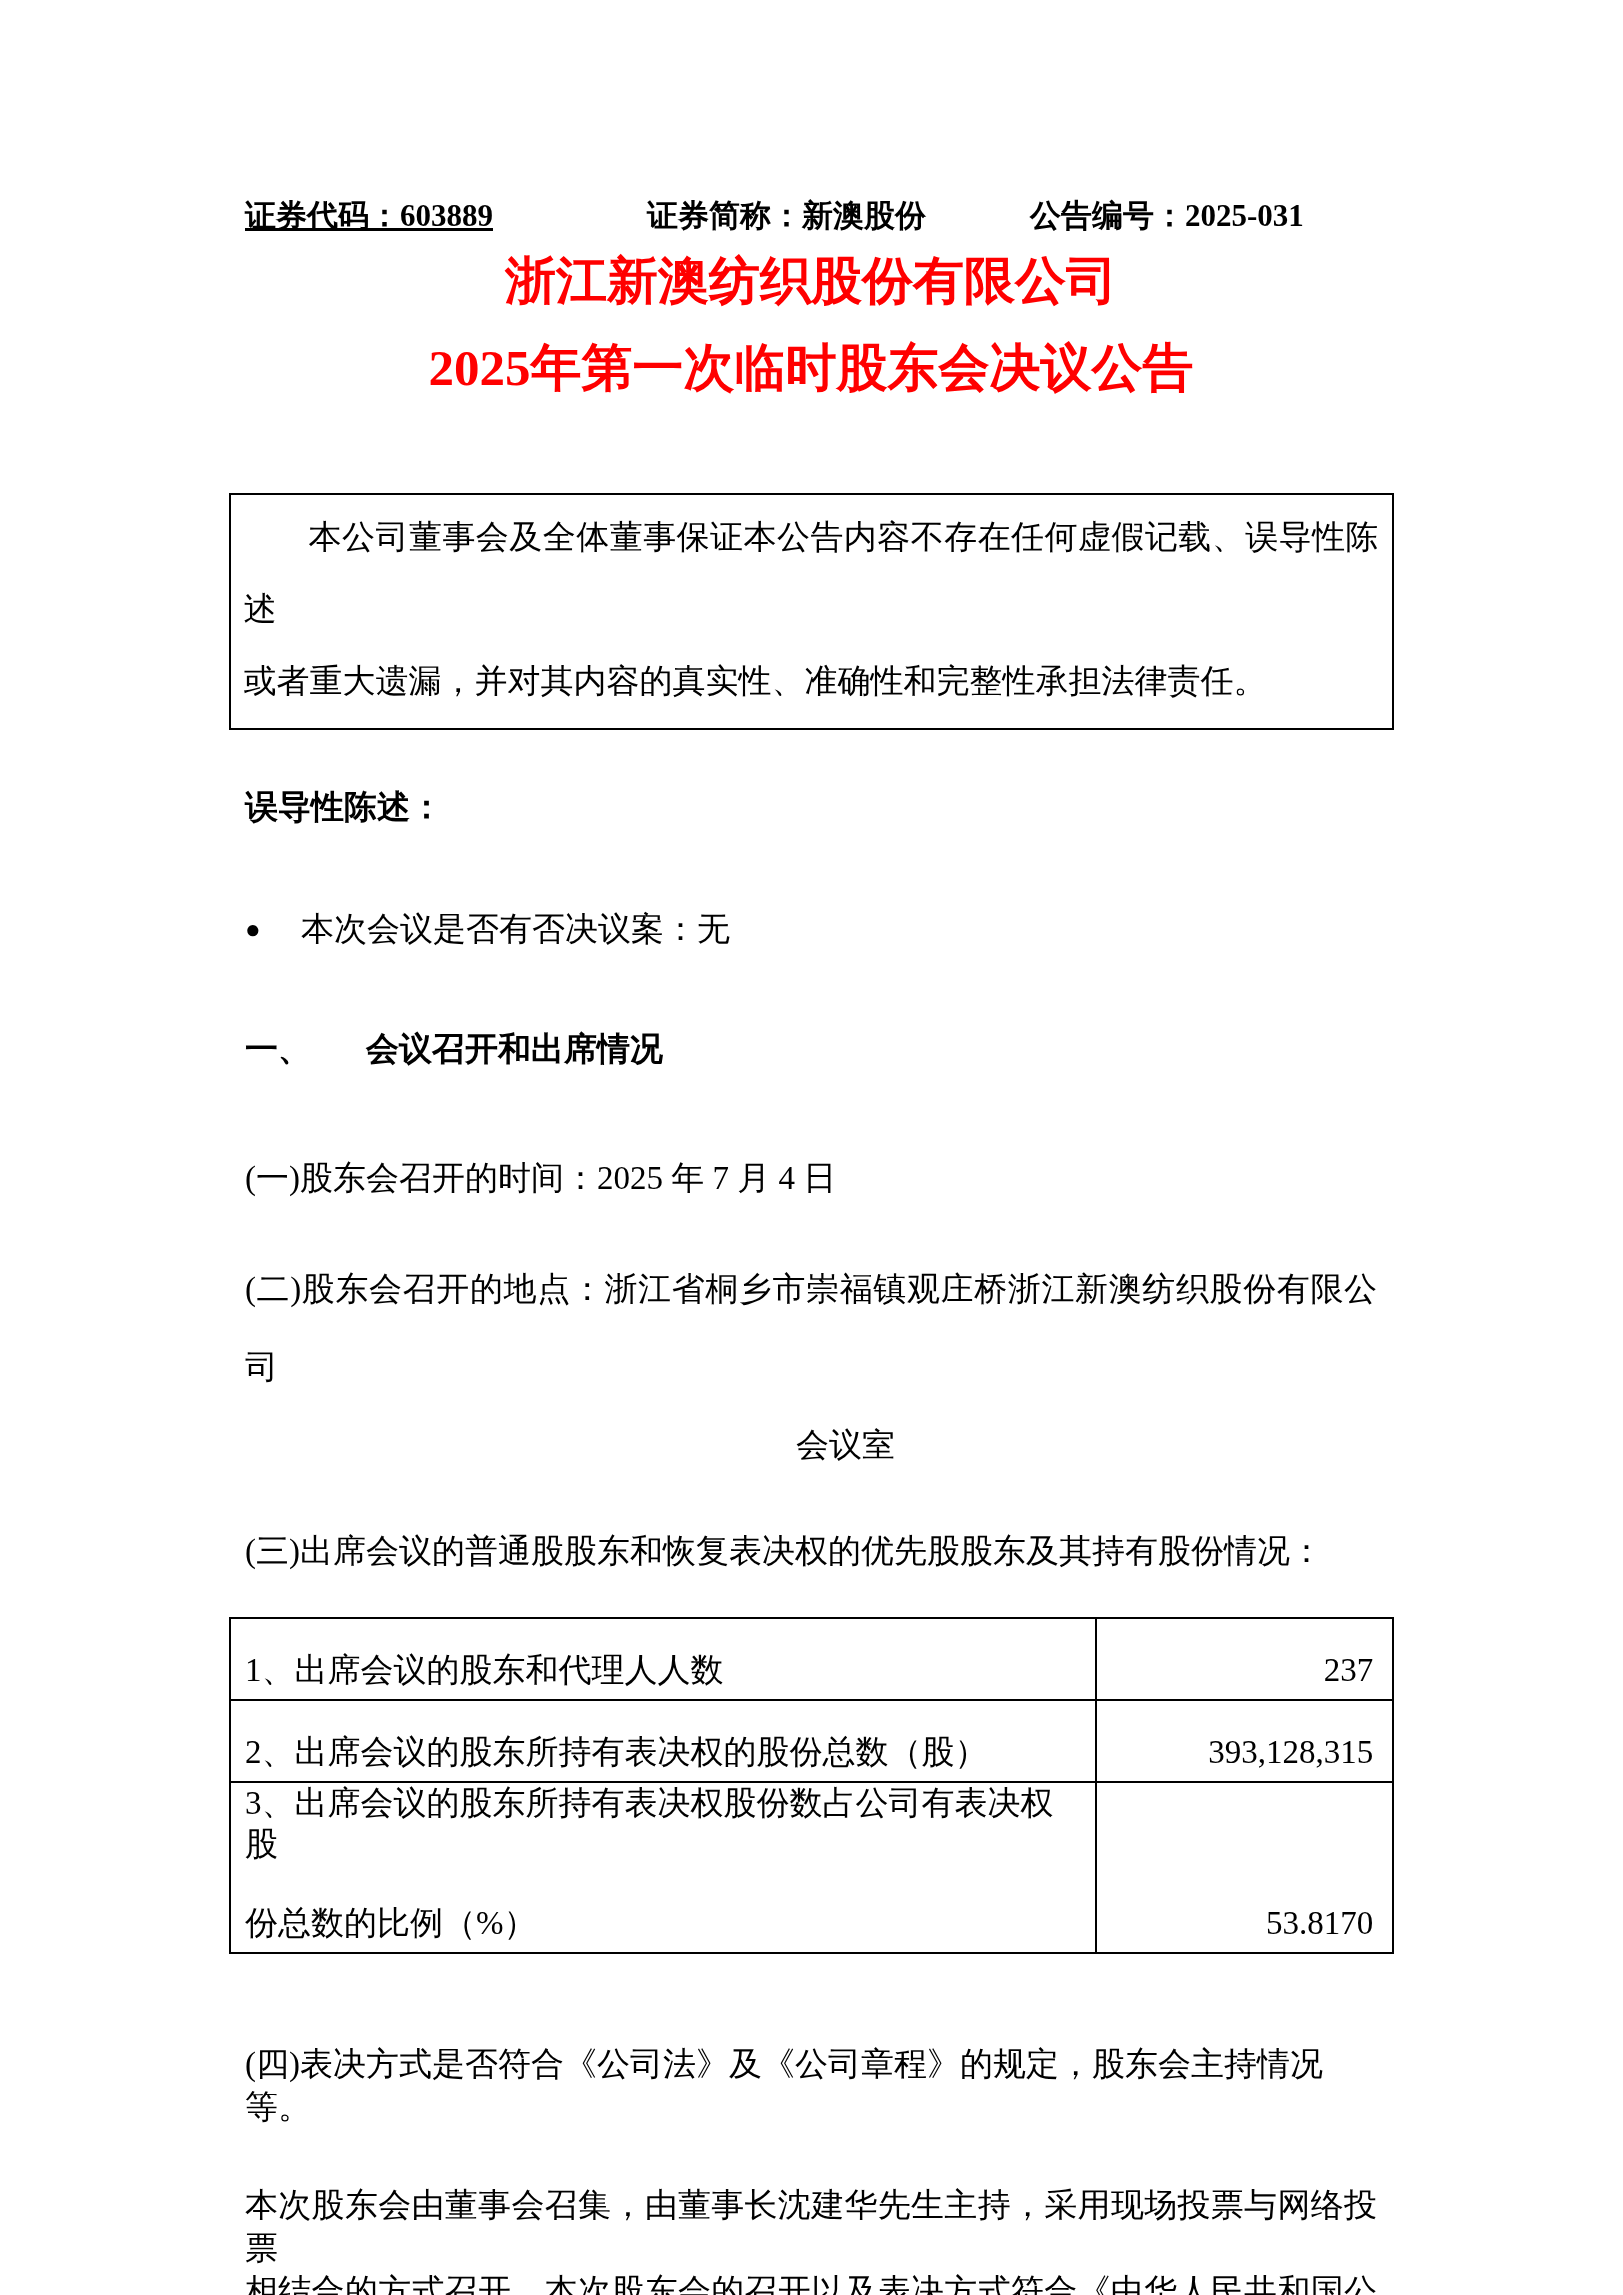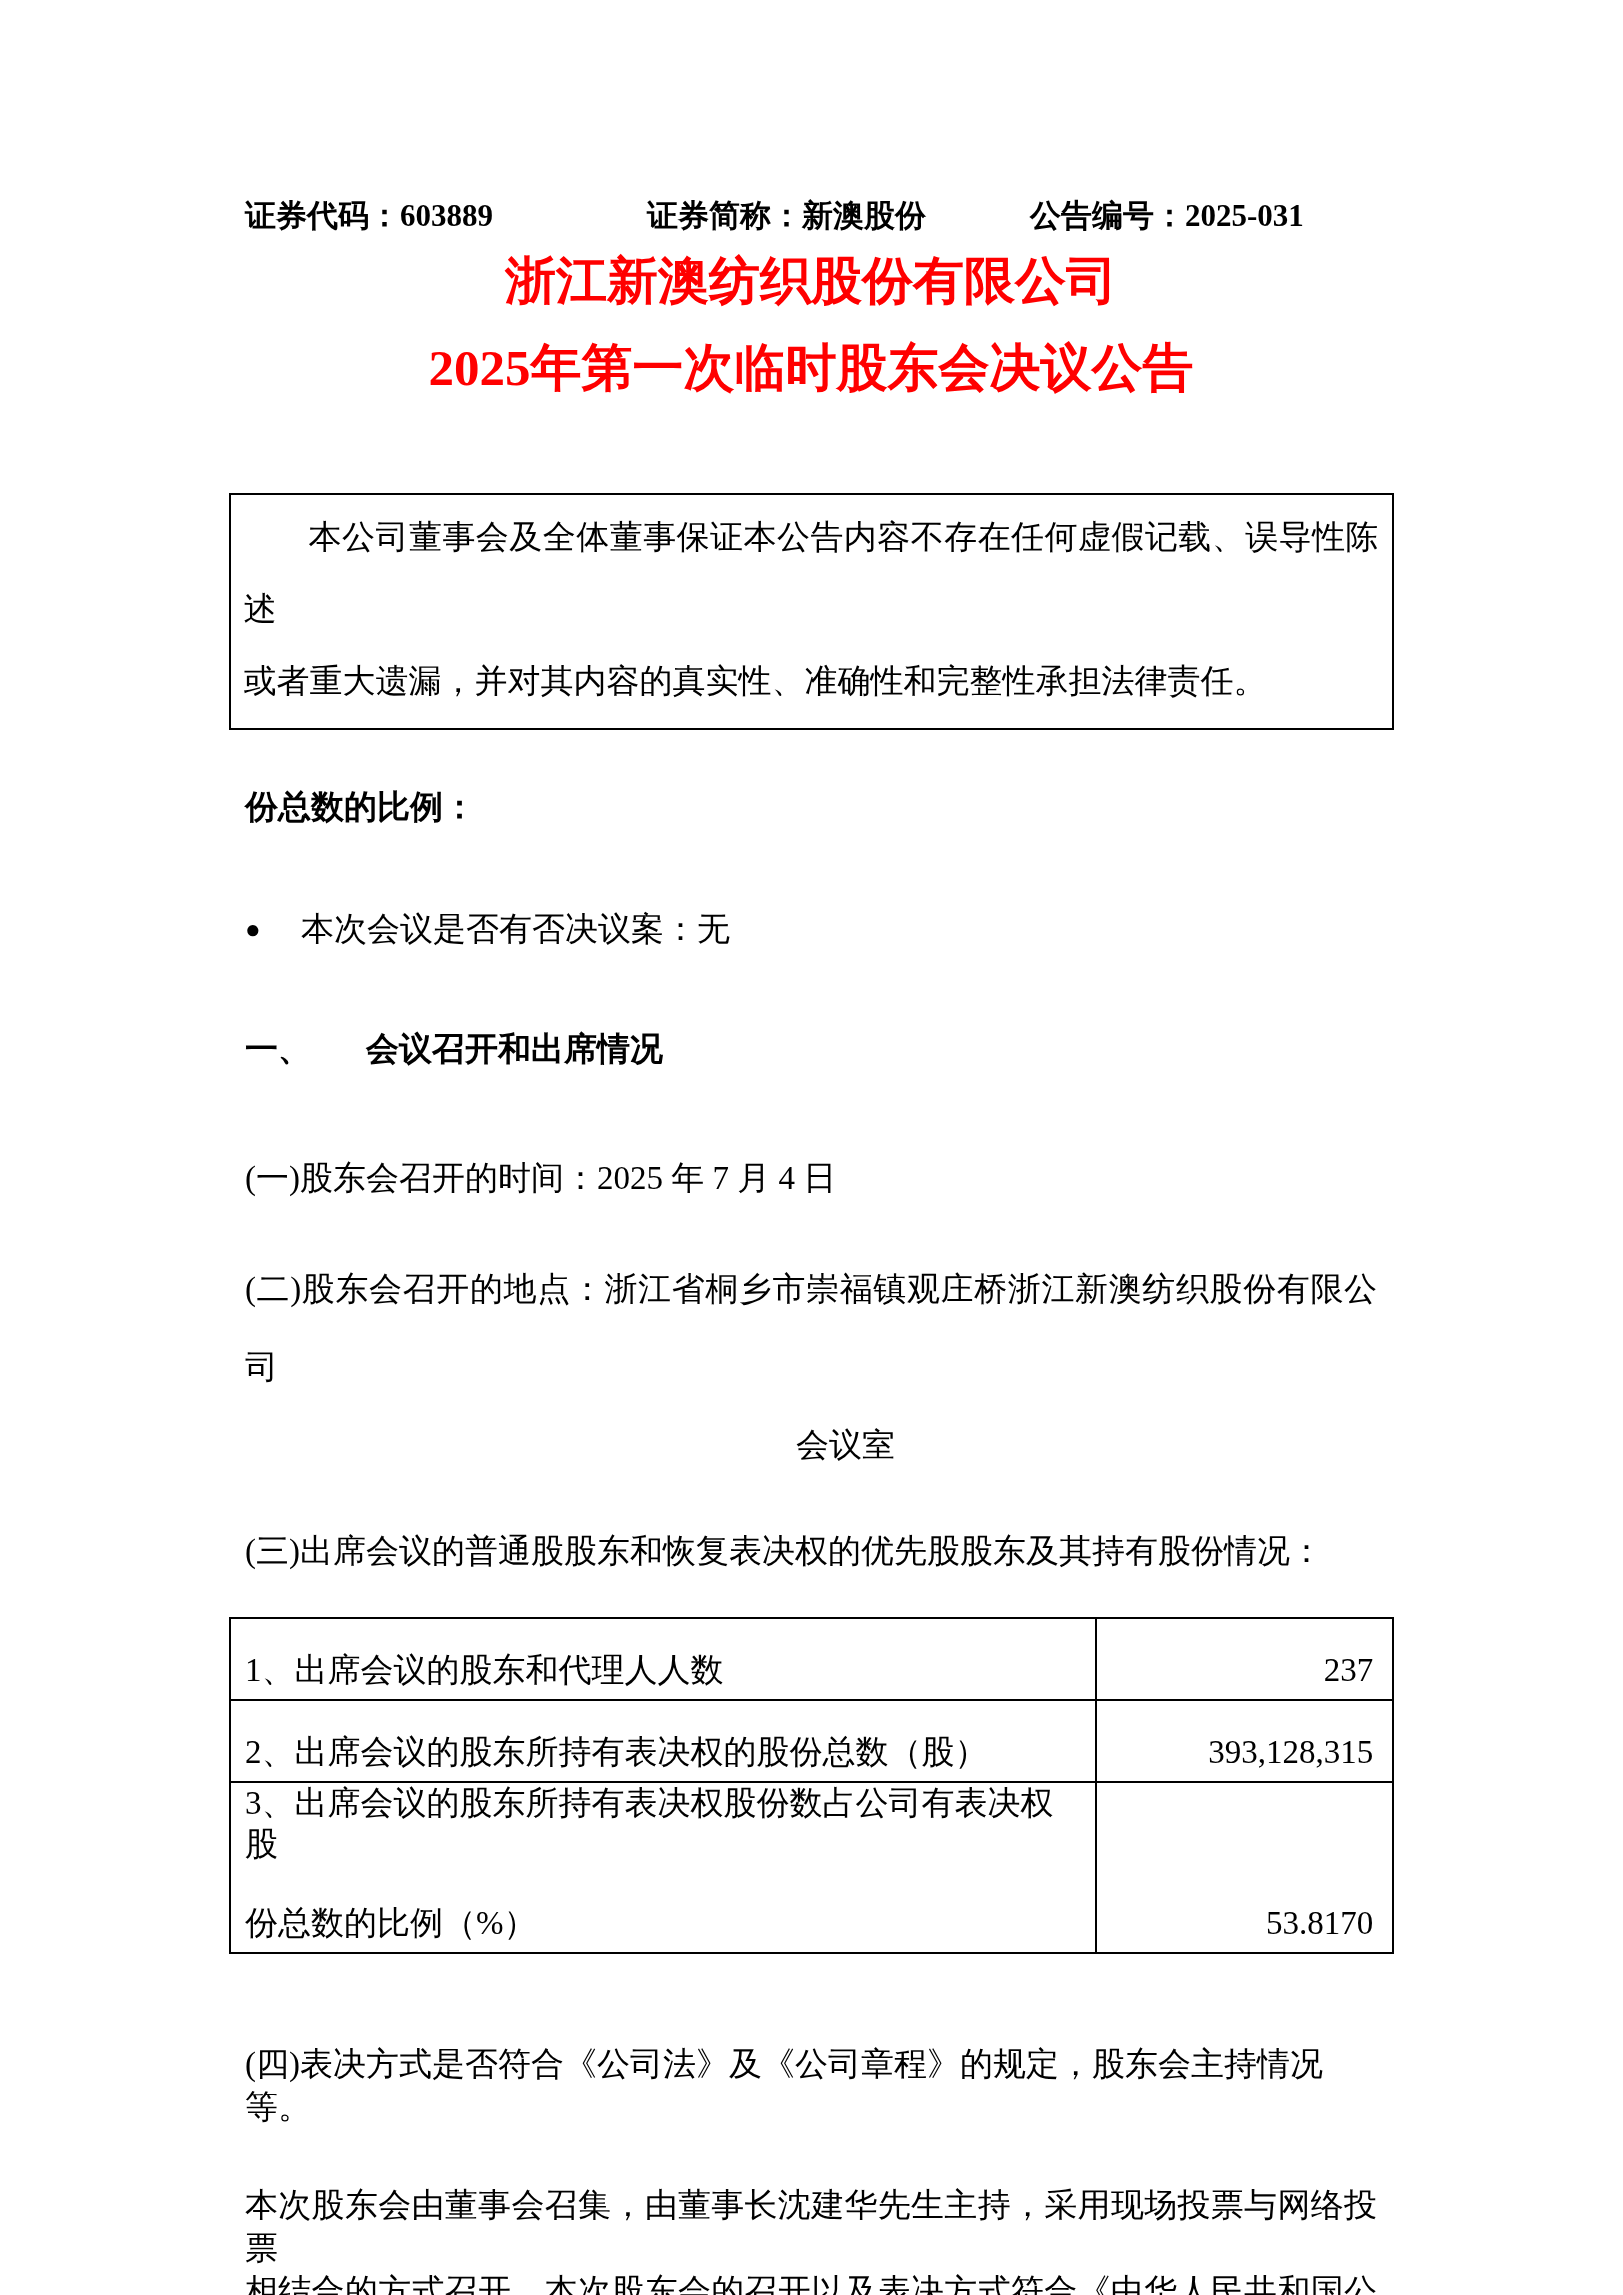--- a/index.html
+++ b/index.html
@@ -20,21 +20,21 @@
   
   .doc-header {
     position: relative;
     height: 43px;
     font-size: 31px;
     font-weight: bold;
     line-height: 43px;
     white-space: nowrap;
   }
   .doc-header span { position: absolute; top: 0; }
-  .h-code { left: 0; }
+  .h-code { left: 0; text-decoration: underline; }
   .h-abbr { left: 402px; }
   .h-no   { left: 785px; }
 
   
   .title {
     font-size: 51px;
     font-weight: bold;
     color: #ff0000;
     text-align: center;
     line-height: 65px;
@@ -111,21 +111,21 @@
   </div>
 
   <div class="title title-1">浙江新澳纺织股份有限公司</div>
   <div class="title title-2">2025年第一次临时股东会决议公告</div>
 
   <div class="disclaimer-box">
     <div class="first-line">本公司董事会及全体董事保证本公告内容不存在任何虚假记载、误导性陈述</div>
     <div>或者重大遗漏，并对其内容的真实性、准确性和完整性承担法律责任。</div>
   </div>
 
-  <div class="notice-label">份总数的比例：</div>
+  <div class="notice-label">误导性陈述：</div>
 
   <div class="bullet-row">
     <span class="bullet-glyph">●</span>
     <span>本次会议是否有否决议案：无</span>
   </div>
 
   <div class="sec-heading">
     <span>一、</span><span class="tab-gap"></span><span>会议召开和出席情况</span>
   </div>
 

